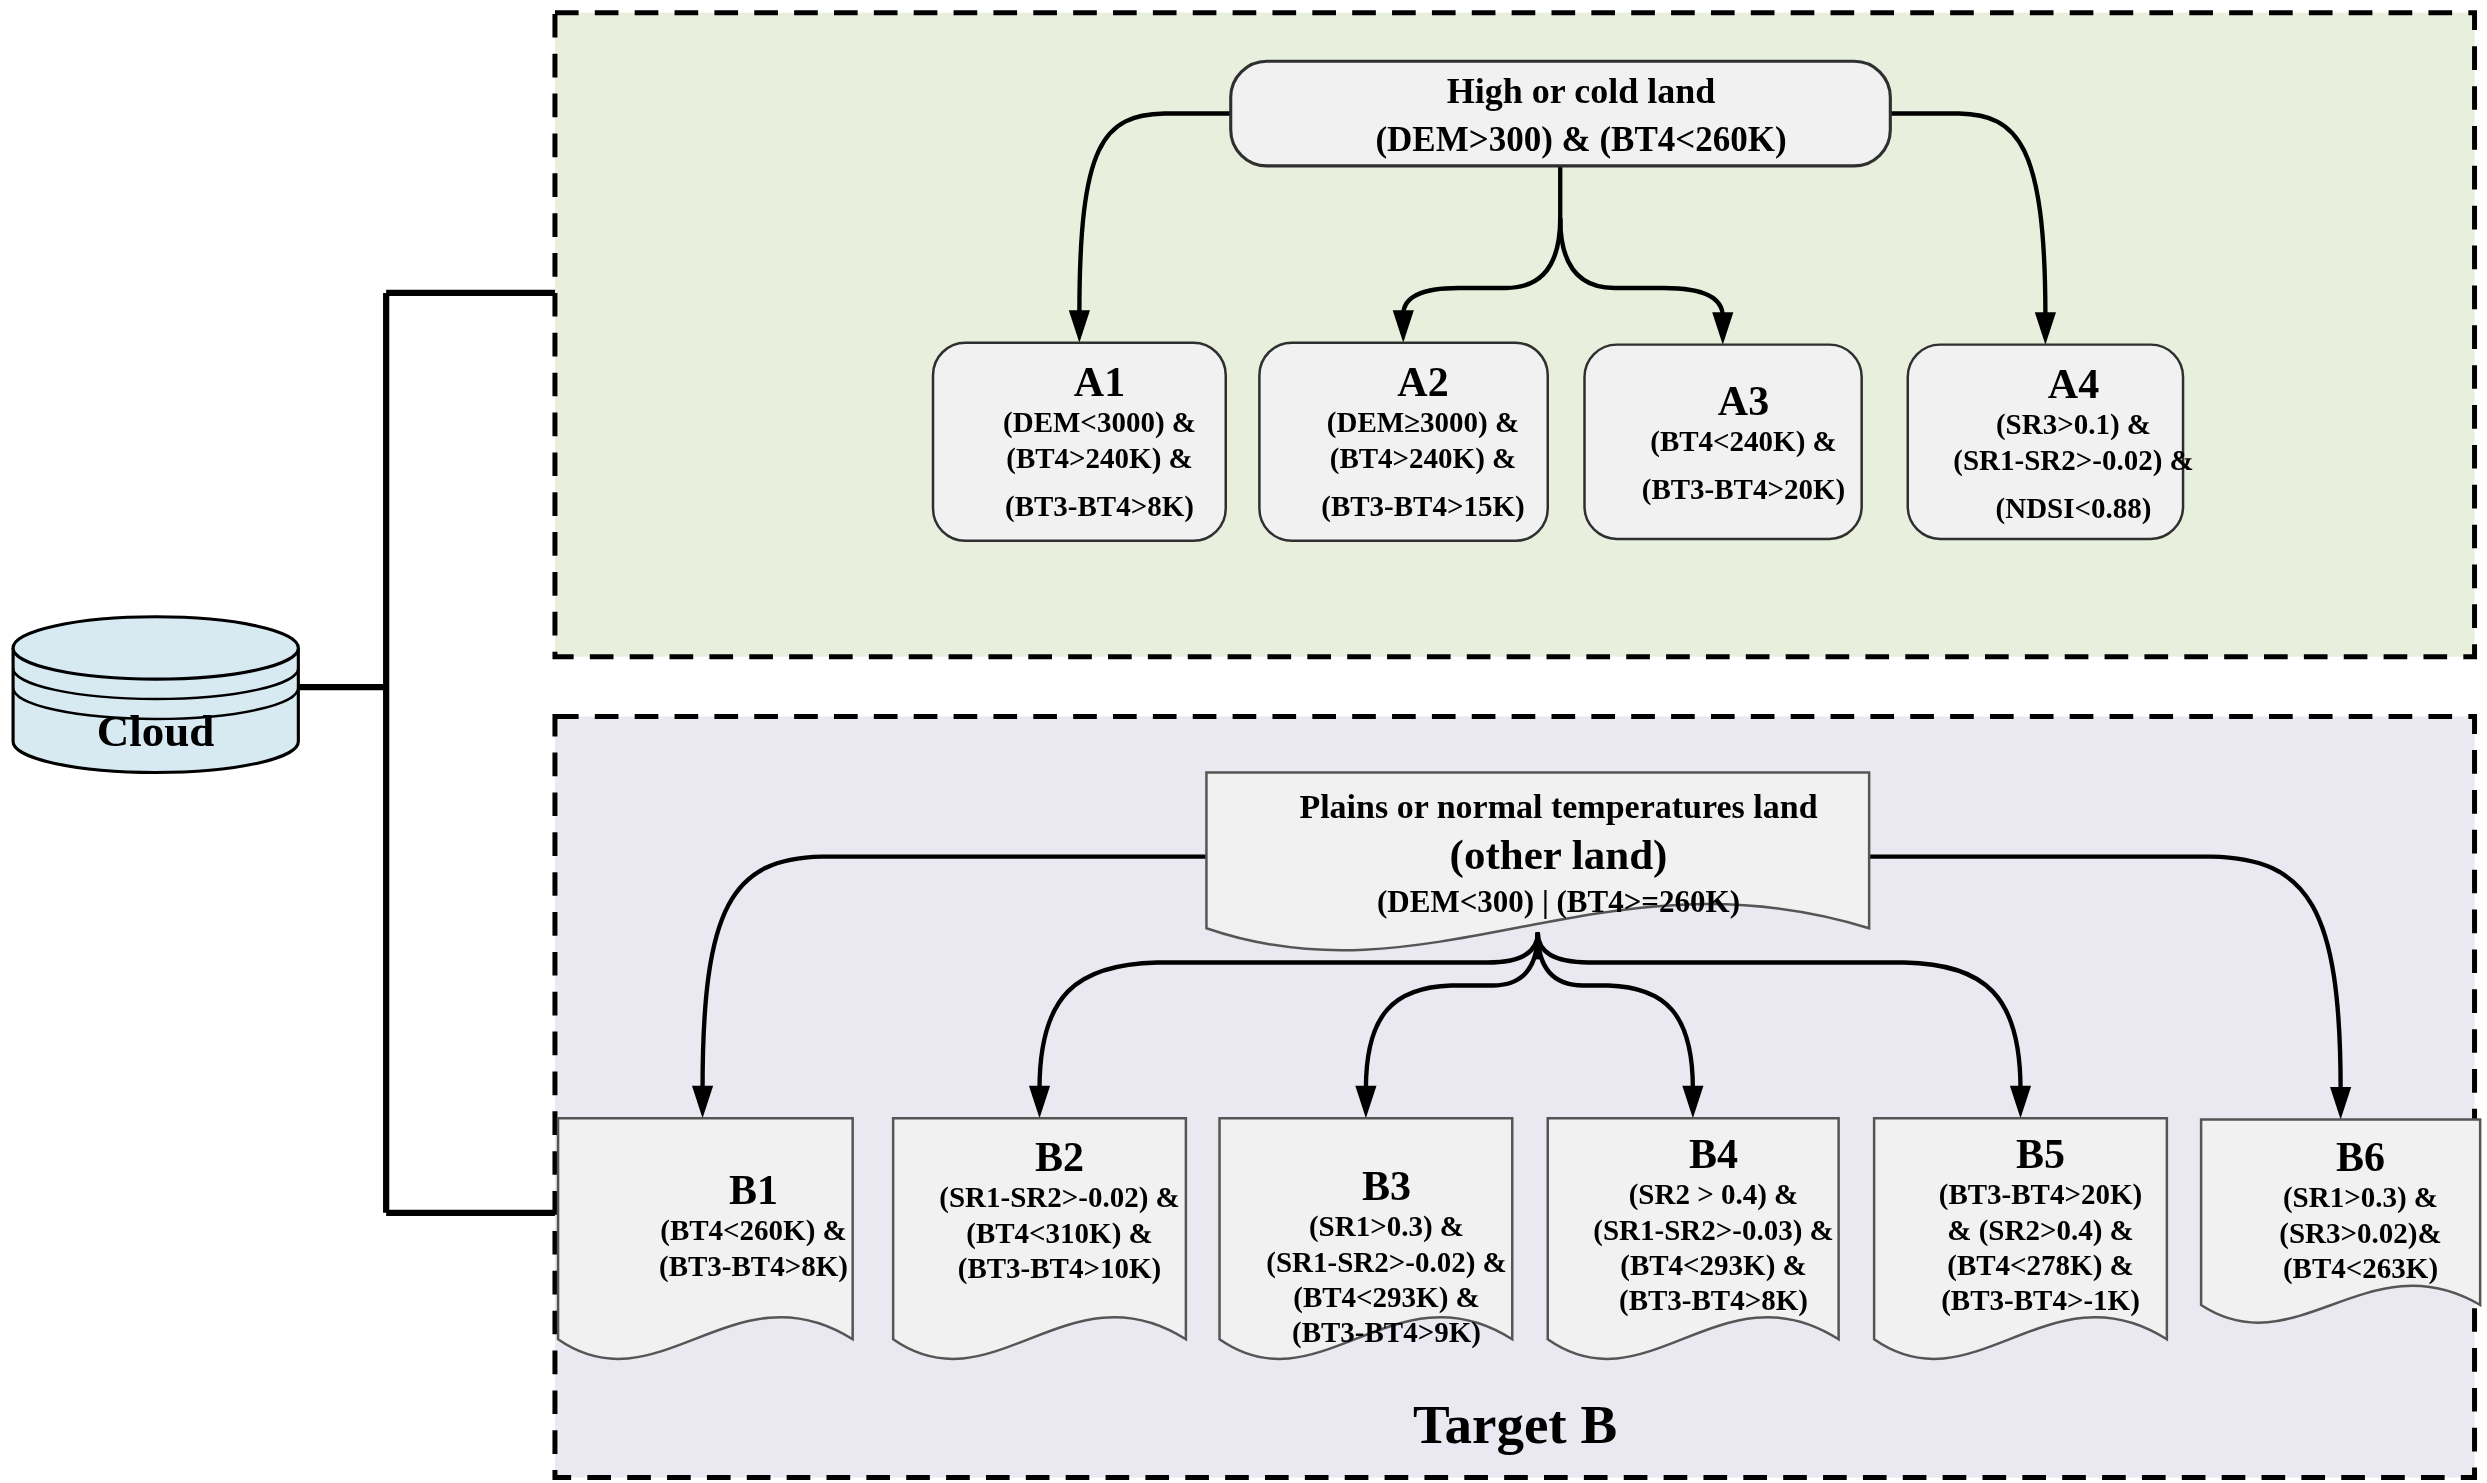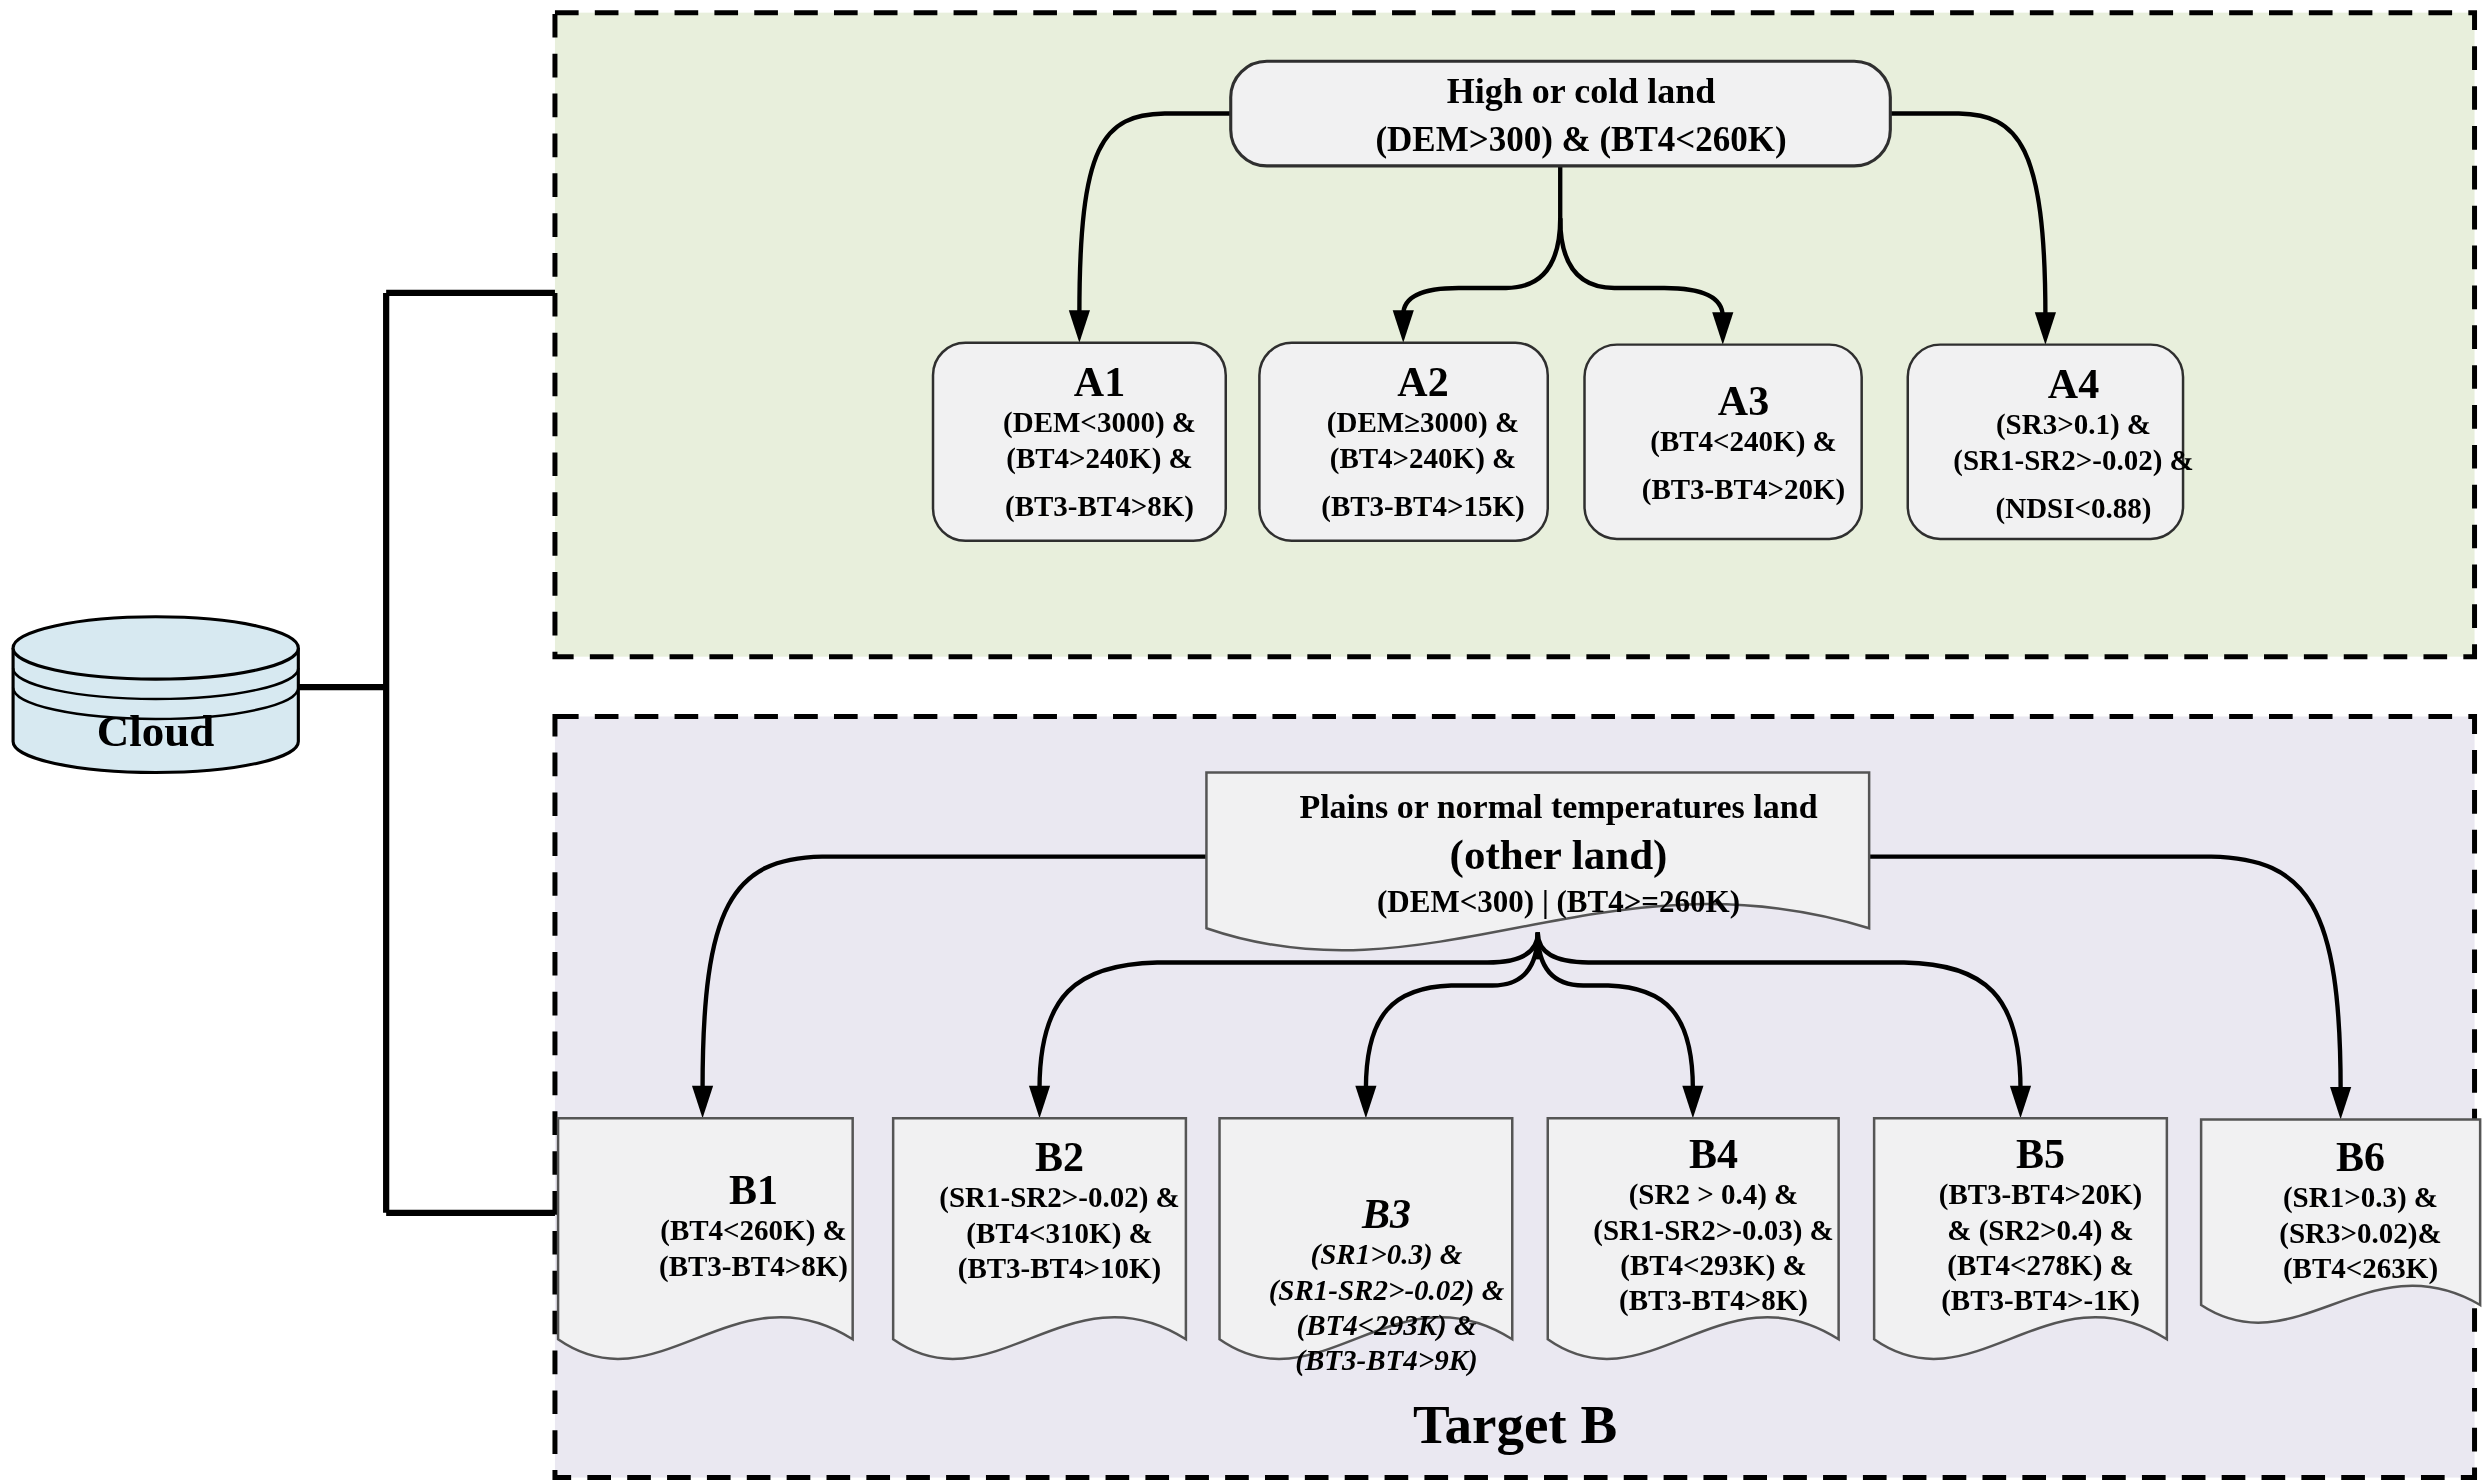--- a/index.html
+++ b/index.html
@@ -143,21 +143,21 @@
     <div class="cond">(BT3-BT4&gt;8K)</div>
   </div>
 
   <div class="txt node-text" style="left:893px;top:1135px;width:293px;justify-content:flex-end;">
     <div class="ntitle">B2</div>
     <div class="cond">(SR1-SR2&gt;-0.02) &amp;</div>
     <div class="cond">(BT4&lt;310K) &amp;</div>
     <div class="cond">(BT3-BT4&gt;10K)</div>
   </div>
 
-  <div class="txt node-text" style="left:1220px;top:1192px;width:293px;font-style:italic;">
+  <div class="txt node-text" style="left:1220px;top:1164px;width:293px;">
     <div class="ntitle">B3</div>
     <div class="cond">(SR1&gt;0.3) &amp;</div>
     <div class="cond">(SR1-SR2&gt;-0.02) &amp;</div>
     <div class="cond">(BT4&lt;293K) &amp;</div>
     <div class="cond">(BT3-BT4&gt;9K)</div>
   </div>
 
   <div class="txt node-text" style="left:1548px;top:1132px;width:291px;">
     <div class="ntitle">B4</div>
     <div class="cond">(SR2 &gt; 0.4) &amp;</div>

